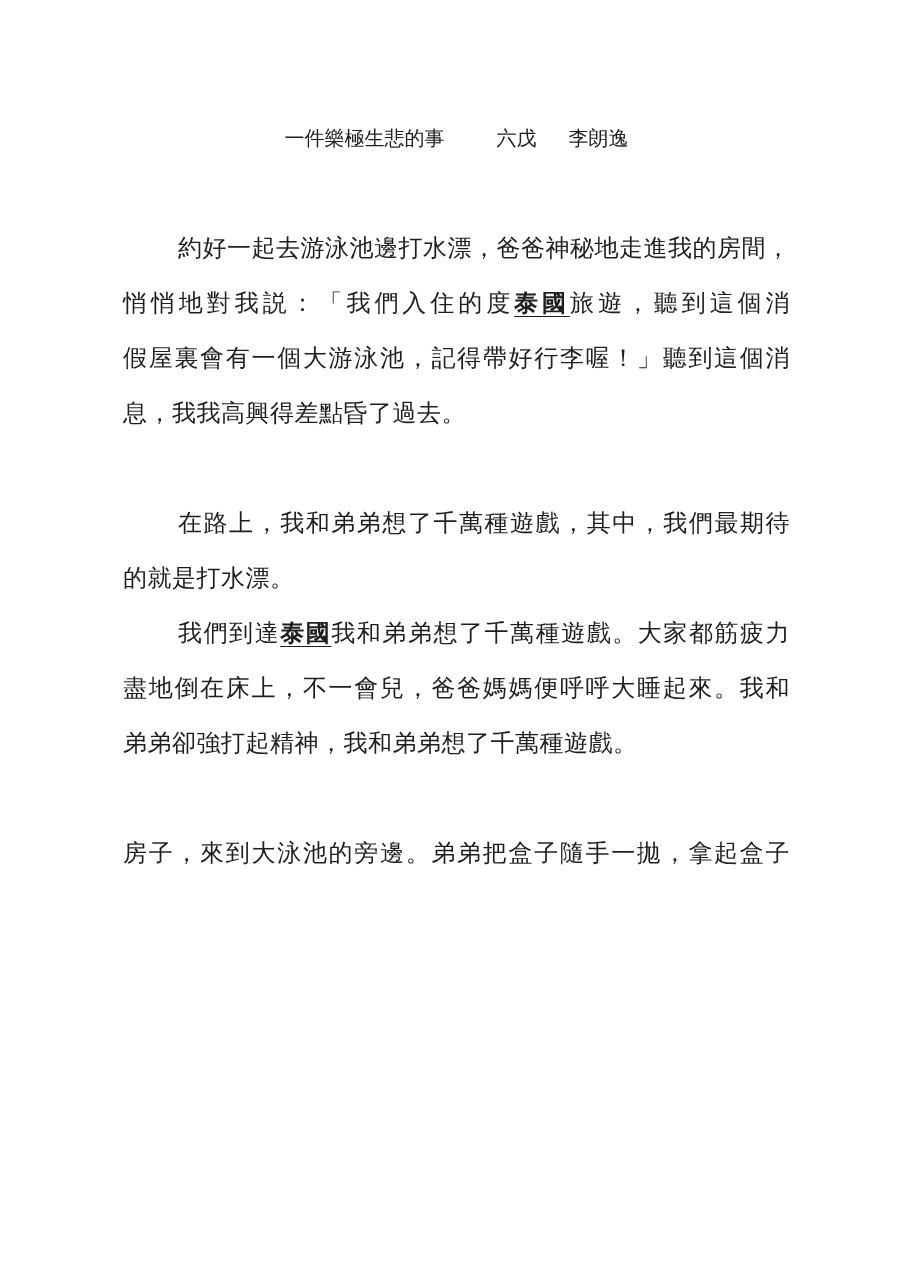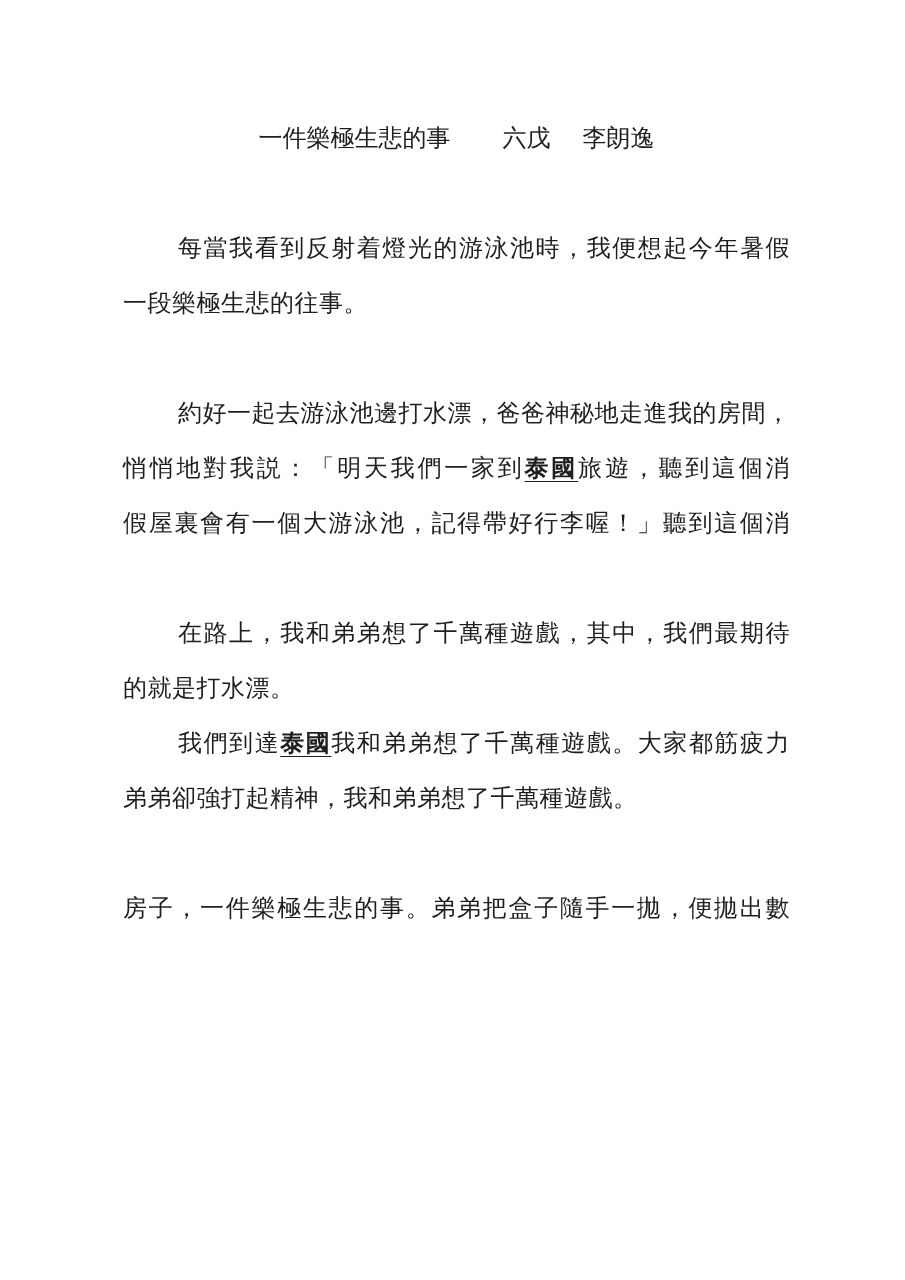--- a/index.html
+++ b/index.html
@@ -14,21 +14,21 @@
     width: 905px;
     height: 1280px;
     background: #ffffff;
     padding: 111px 0 0 123px;
     color: #1e1e1e;
   }
   .title-line {
     width: 667px;
     height: 55px;
     line-height: 55px;
-    font-size: 24px;
+    font-size: 20px;
     display: flex;
     justify-content: center;
     margin-bottom: 55px;
     white-space: nowrap;
   }
   .title-line .t-class  { margin-left: 52px; }
   .title-line .t-author { margin-left: 32px; }
   .para { width: 667px; }
   .para.gap { margin-bottom: 55px; }
   .line {
@@ -55,33 +55,31 @@
 <body>
 
 <div class="page">
   <div class="title-line">
     <span class="t-title">一件樂極生悲的事</span>
     <span class="t-class">六戊</span>
     <span class="t-author">李朗逸</span>
   </div>
   <div>
       <div class="para gap">
-        <div class="line justify indent"><span>每當我看到反射着燈光的游泳池時，我便想起今年暑假</span></div>
-        <div class="line"><span>一段樂極生悲的往事。</span></div>
-      </div>
-      <div class="para gap">
         <div class="line justify indent"><span>約好一起去游泳池邊打水漂，爸爸神秘地走進我的房間，</span></div>
-        <div class="line justify"><span>悄悄地對我説：「明天我們一家到</span><span class="ul">泰國</span><span>旅遊，聽到這個消</span></div>
+        <div class="line justify"><span>悄悄地對我説：「我們入住的度</span><span class="ul">泰國</span><span>旅遊，聽到這個消</span></div>
         <div class="line justify"><span>假屋裏會有一個大游泳池，記得帶好行李喔！」聽到這個消</span></div>
+        <div class="line"><span>息，我我高興得差點昏了過去。</span></div>
       </div>
       <div class="para">
         <div class="line justify indent"><span>在路上，我和弟弟想了千萬種遊戲，其中，我們最期待</span></div>
         <div class="line"><span>的就是打水漂。</span></div>
       </div>
       <div class="para gap">
         <div class="line justify indent"><span>我們到達</span><span class="ul">泰國</span><span>我和弟弟想了千萬種遊戲。大家都筋疲力</span></div>
+        <div class="line justify"><span>盡地倒在床上，不一會兒，爸爸媽媽便呼呼大睡起來。我和</span></div>
         <div class="line"><span>弟弟卻強打起精神，我和弟弟想了千萬種遊戲。</span></div>
       </div>
       <div class="para">
-        <div class="line justify"><span>房子，一件樂極生悲的事。弟弟把盒子隨手一拋，便拋出數</span></div>
+        <div class="line justify"><span>房子，來到大泳池的旁邊。弟弟把盒子隨手一拋，拿起盒子</span></div>
       </div>
     </div>
 </div>
 
 </body></html>

